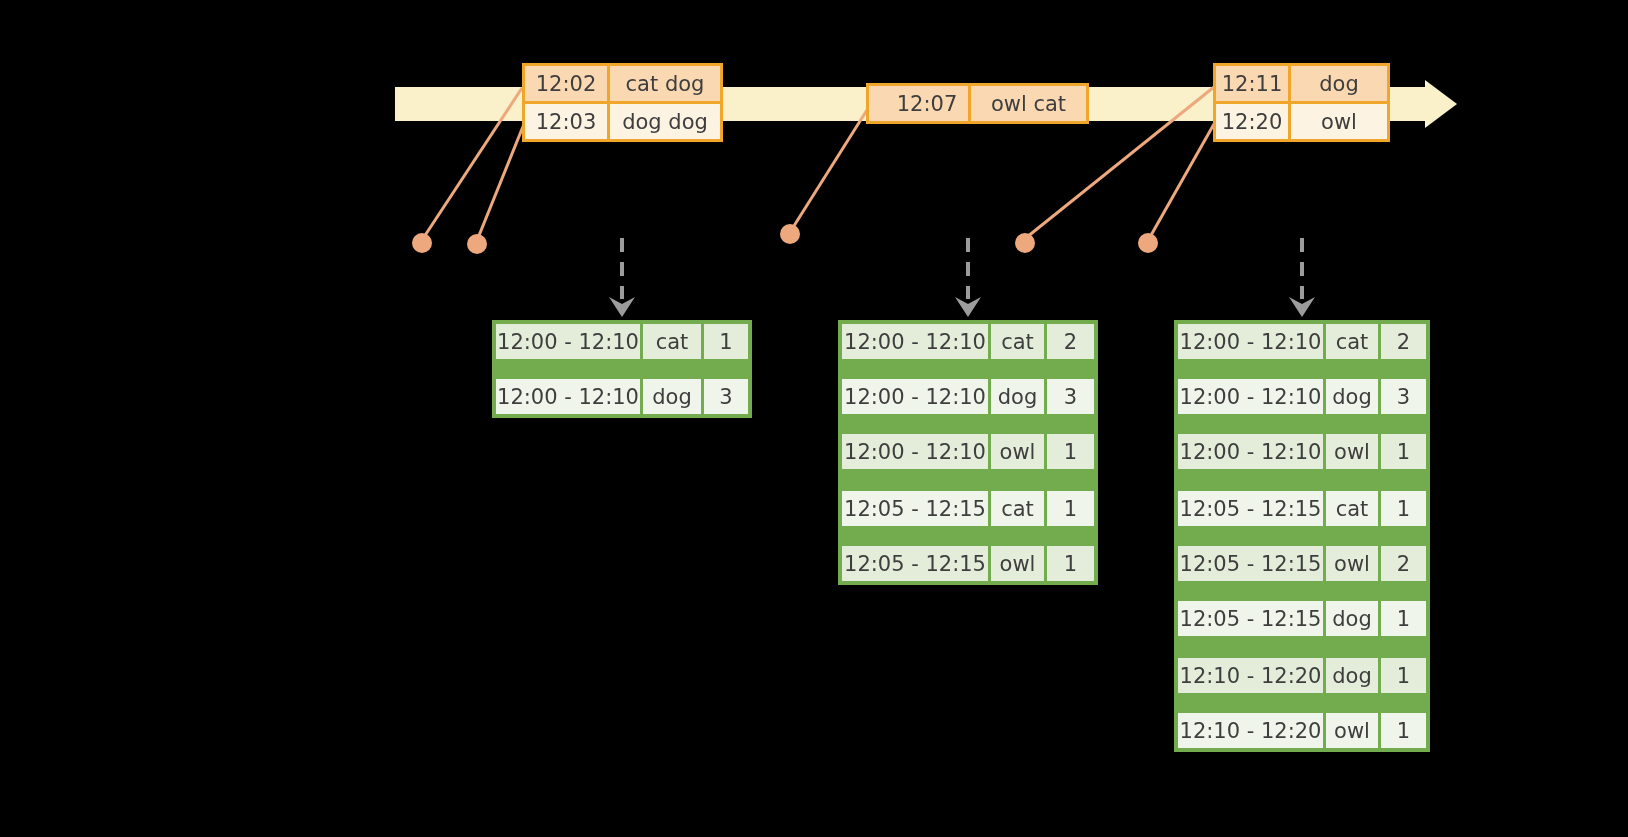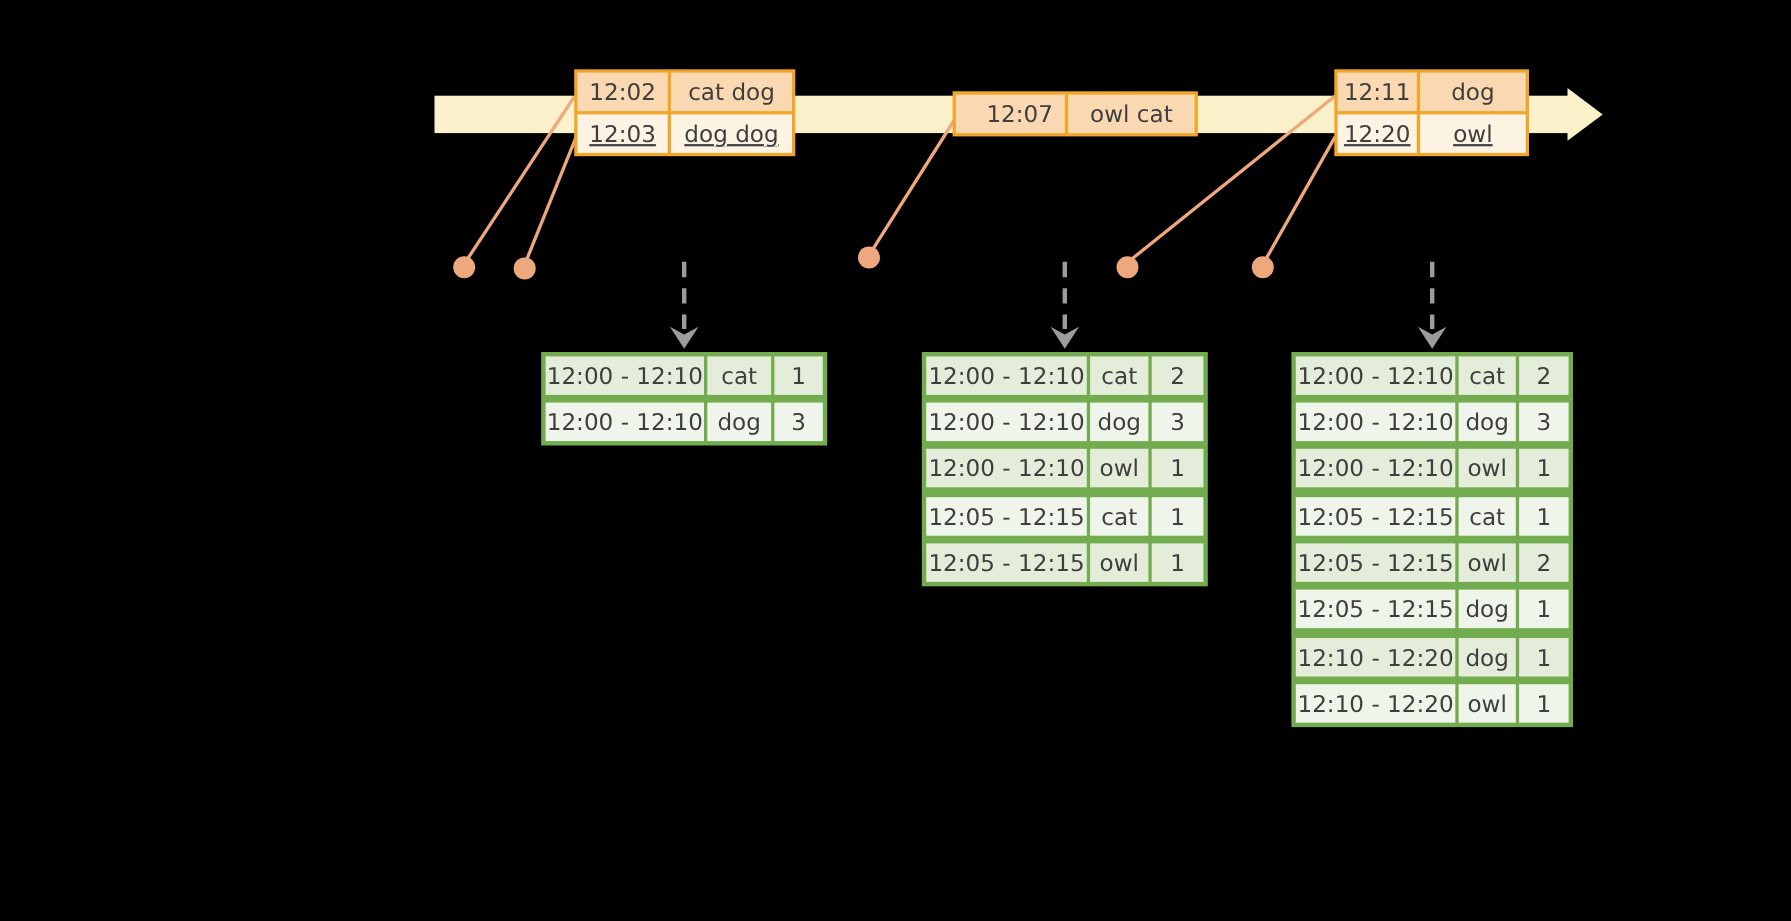--- a/index.html
+++ b/index.html
@@ -30,27 +30,27 @@
   .trigger-head{fill:var(--gray);}
 
   
   .dtable{position:absolute;display:flex;flex-direction:column;font-size:21px;}
   .trow{display:flex;gap:3px;}
   .tcell{height:35px;display:flex;align-items:center;justify-content:center;}
 
   
   .otable{background:var(--gold);padding:3px;gap:3px;}
   .otable .trow.base .tcell{background:var(--peach);}
-  .otable .trow.alt  .tcell{background:var(--cream);text-decoration:underline;}
+  .otable .trow.alt  .tcell{background:var(--cream);}
   .t1 .col0{width:82px;}  .t1 .col1{width:110px;}
   .t2 .col0{width:82px;padding-left:17px;}  .t2 .col1{width:115px;}
   .t3 .col0{width:72px;}  .t3 .col1{width:96px;}
 
   
-  .gtable{background:var(--green);padding:4px;gap:7px;align-items:center;}
+  .gtable{background:var(--green);padding:4px;gap:20px;align-items:center;}
   .gtable .trow.base .tcell{background:var(--gdark);}
   .gtable .trow.alt  .tcell{background:var(--glight);}
   .gtable .trow.gap{margin-top:2px;}
   .g1 .col0{width:144px;} .g1 .col1{width:58px;} .g1 .col2{width:44px;}
   .g2 .col0{width:146px;} .g2 .col1{width:53px;} .g2 .col2{width:47px;}
   .g3 .col0{width:145px;} .g3 .col1{width:52px;} .g3 .col2{width:45px;}
 </style>
 </head>
 <body>
 

